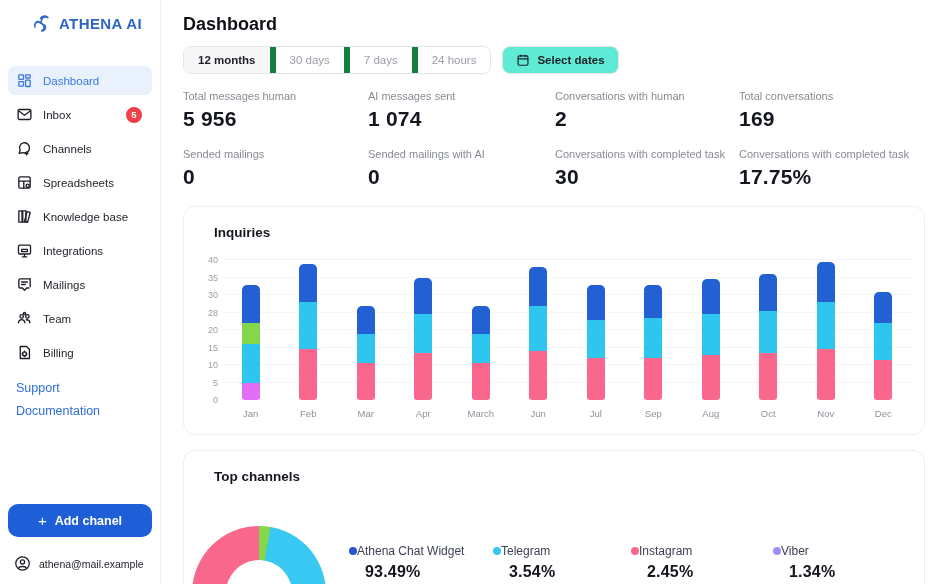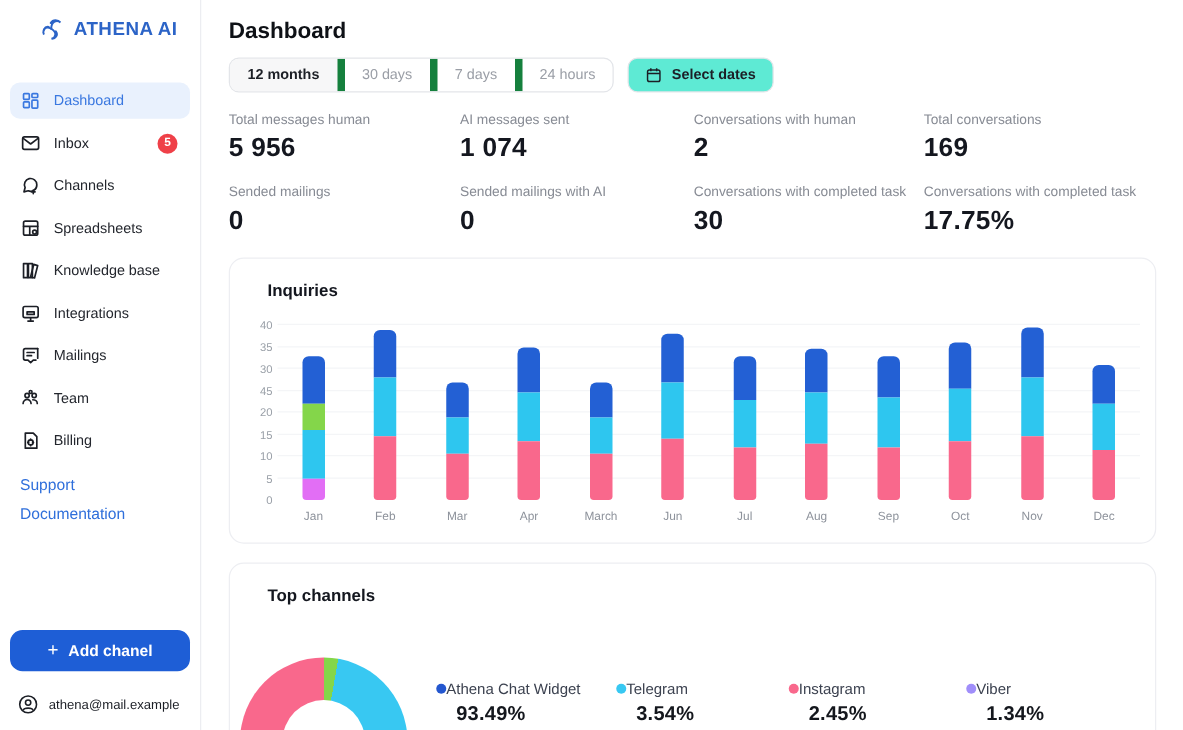--- a/index.html
+++ b/index.html
@@ -266,21 +266,21 @@
 
     <section class="card">
       <div class="card-title">Inquiries</div>
       <div class="chart-wrap">
         <div class="y-axis" id="yAxis">
             <div class="y-tick" style="bottom: 0px; transform: translateY(50%);">0</div>
             <div class="y-tick" style="bottom: 17.5px; transform: translateY(50%);">5</div>
             <div class="y-tick" style="bottom: 35px; transform: translateY(50%);">10</div>
             <div class="y-tick" style="bottom: 52.5px; transform: translateY(50%);">15</div>
             <div class="y-tick" style="bottom: 70px; transform: translateY(50%);">20</div>
-            <div class="y-tick" style="bottom: 87.5px; transform: translateY(50%);">45</div>
+            <div class="y-tick" style="bottom: 87.5px; transform: translateY(50%);">28</div>
             <div class="y-tick" style="bottom: 105px; transform: translateY(50%);">30</div>
             <div class="y-tick" style="bottom: 122.5px; transform: translateY(50%);">35</div>
             <div class="y-tick" style="bottom: 140px; transform: translateY(50%);">40</div>
           </div>
         <div class="plot" id="plot">
             <div class="gridline" style="bottom: 17.5px;"></div>
             <div class="gridline" style="bottom: 35px;"></div>
             <div class="gridline" style="bottom: 52.5px;"></div>
             <div class="gridline" style="bottom: 70px;"></div>
             <div class="gridline" style="bottom: 87.5px;"></div>
@@ -340,33 +340,33 @@
               <div class="bar-col">
                 <div class="bar-stack">
                   <div class="bar-seg bottom" style="height: 42px; background: rgb(249, 104, 140);"></div>
                   <div class="bar-seg" style="height: 38.5px; background: rgb(46, 198, 239);"></div>
                   <div class="bar-seg top" style="height: 35px; background: rgb(35, 96, 212);"></div>
                 </div>
                 <div class="month-label">Jul</div>
               </div>
               <div class="bar-col">
                 <div class="bar-stack">
+                  <div class="bar-seg bottom" style="height: 42px; background: rgb(249, 104, 140);"></div>
+                  <div class="bar-seg" style="height: 40.25px; background: rgb(46, 198, 239);"></div>
+                  <div class="bar-seg top" style="height: 33.25px; background: rgb(35, 96, 212);"></div>
+                </div>
+                <div class="month-label">Sep</div>
+              </div>
+              <div class="bar-col">
+                <div class="bar-stack">
                   <div class="bar-seg bottom" style="height: 45.5px; background: rgb(249, 104, 140);"></div>
                   <div class="bar-seg" style="height: 40.25px; background: rgb(46, 198, 239);"></div>
                   <div class="bar-seg top" style="height: 35px; background: rgb(35, 96, 212);"></div>
                 </div>
                 <div class="month-label">Aug</div>
-              </div>
-              <div class="bar-col">
-                <div class="bar-stack">
-                  <div class="bar-seg bottom" style="height: 42px; background: rgb(249, 104, 140);"></div>
-                  <div class="bar-seg" style="height: 40.25px; background: rgb(46, 198, 239);"></div>
-                  <div class="bar-seg top" style="height: 33.25px; background: rgb(35, 96, 212);"></div>
-                </div>
-                <div class="month-label">Sep</div>
               </div>
               <div class="bar-col">
                 <div class="bar-stack">
                   <div class="bar-seg bottom" style="height: 47.25px; background: rgb(249, 104, 140);"></div>
                   <div class="bar-seg" style="height: 42px; background: rgb(46, 198, 239);"></div>
                   <div class="bar-seg top" style="height: 36.75px; background: rgb(35, 96, 212);"></div>
                 </div>
                 <div class="month-label">Oct</div>
               </div>
               <div class="bar-col">

